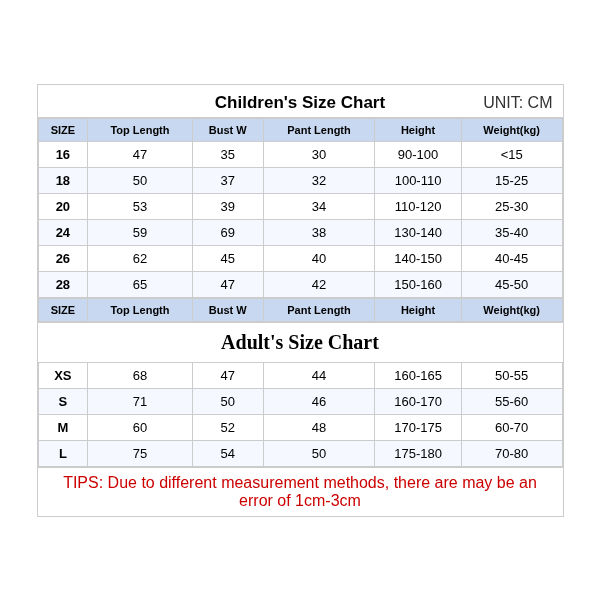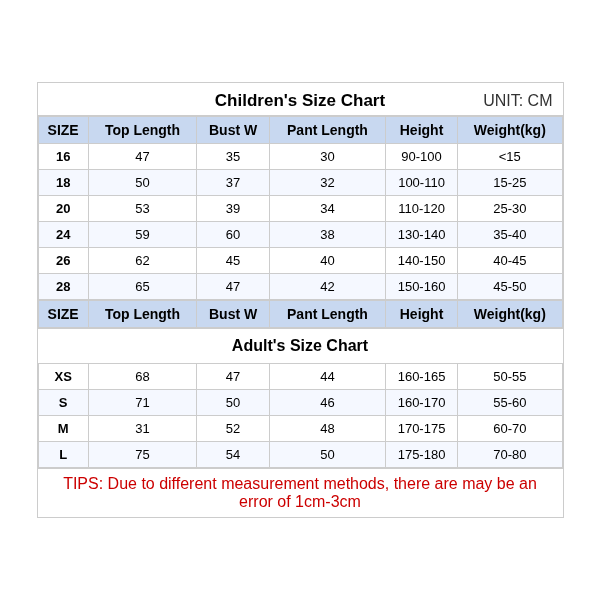--- a/index.html
+++ b/index.html
@@ -42,42 +42,43 @@
       border-collapse: collapse;
     }
     th, td {
       border: 1px solid #ccc;
       text-align: center;
       padding: 5px 3px;
     }
     thead th {
       background: #c8d8f0;
       font-weight: bold;
-      font-size: 14px;
+      font-size: 11px;
     }
     tbody tr td:first-child {
       font-weight: bold;
     }
     tbody tr:nth-child(odd) {
       background: #fff;
     }
     tbody tr:nth-child(even) {
       background: #f5f8ff;
     }
     .section-title-row {
       background: #fff;
       border-top: 2px solid #ccc;
     }
     .section-title-row td {
-      font-size: 16px;
+      font-size: 20px;
       font-weight: bold;
       padding: 8px;
       border-left: none;
       border-right: none;
       border-bottom: none;
+      font-family: Liberation Serif, serif;
     }
     .tips-row {
       padding: 6px 10px;
       font-size: 16px;
       color: #cc0000;
       text-align: center;
       border-top: 1px solid #ccc;
     }
   </style>
 </head>
@@ -120,21 +121,21 @@
           <td>20</td>
           <td>53</td>
           <td>39</td>
           <td>34</td>
           <td>110-120</td>
           <td>25-30</td>
         </tr>
         <tr>
           <td>24</td>
           <td>59</td>
-          <td>60</td>
+          <td>69</td>
           <td>38</td>
           <td>130-140</td>
           <td>35-40</td>
         </tr>
         <tr>
           <td>26</td>
           <td>62</td>
           <td>45</td>
           <td>40</td>
           <td>140-150</td>
@@ -179,21 +180,21 @@
         <tr>
           <td>S</td>
           <td>71</td>
           <td>50</td>
           <td>46</td>
           <td>160-170</td>
           <td>55-60</td>
         </tr>
         <tr>
           <td>M</td>
-          <td>31</td>
+          <td>60</td>
           <td>52</td>
           <td>48</td>
           <td>170-175</td>
           <td>60-70</td>
         </tr>
         <tr>
           <td>L</td>
           <td>75</td>
           <td>54</td>
           <td>50</td>

